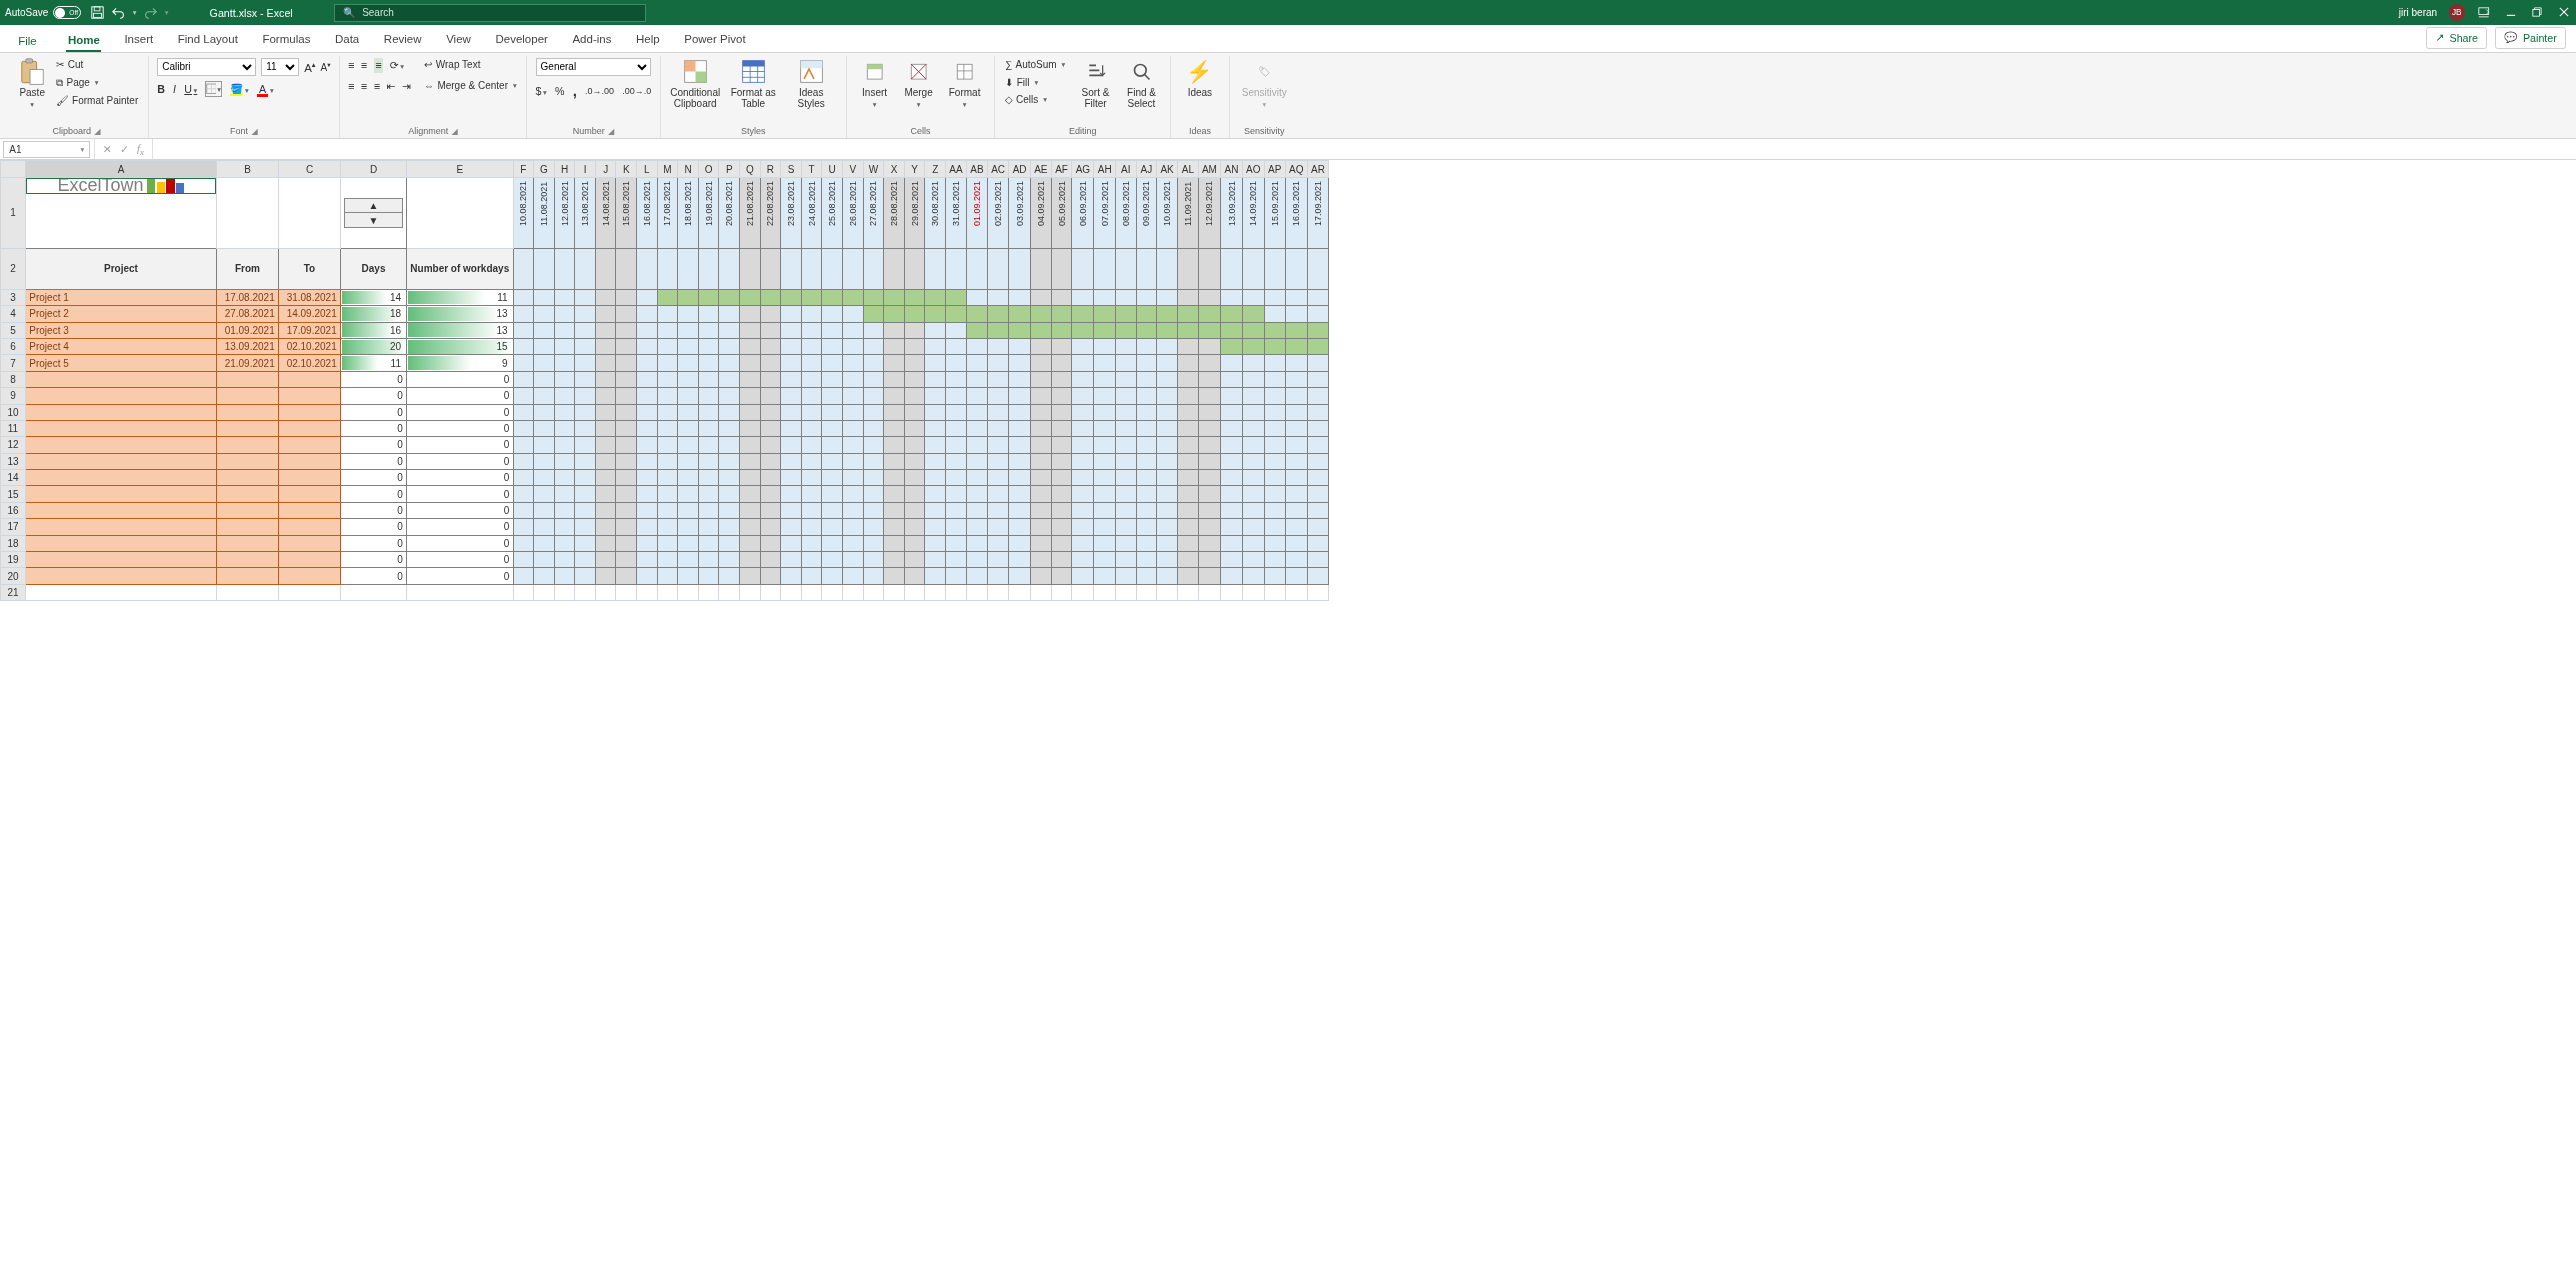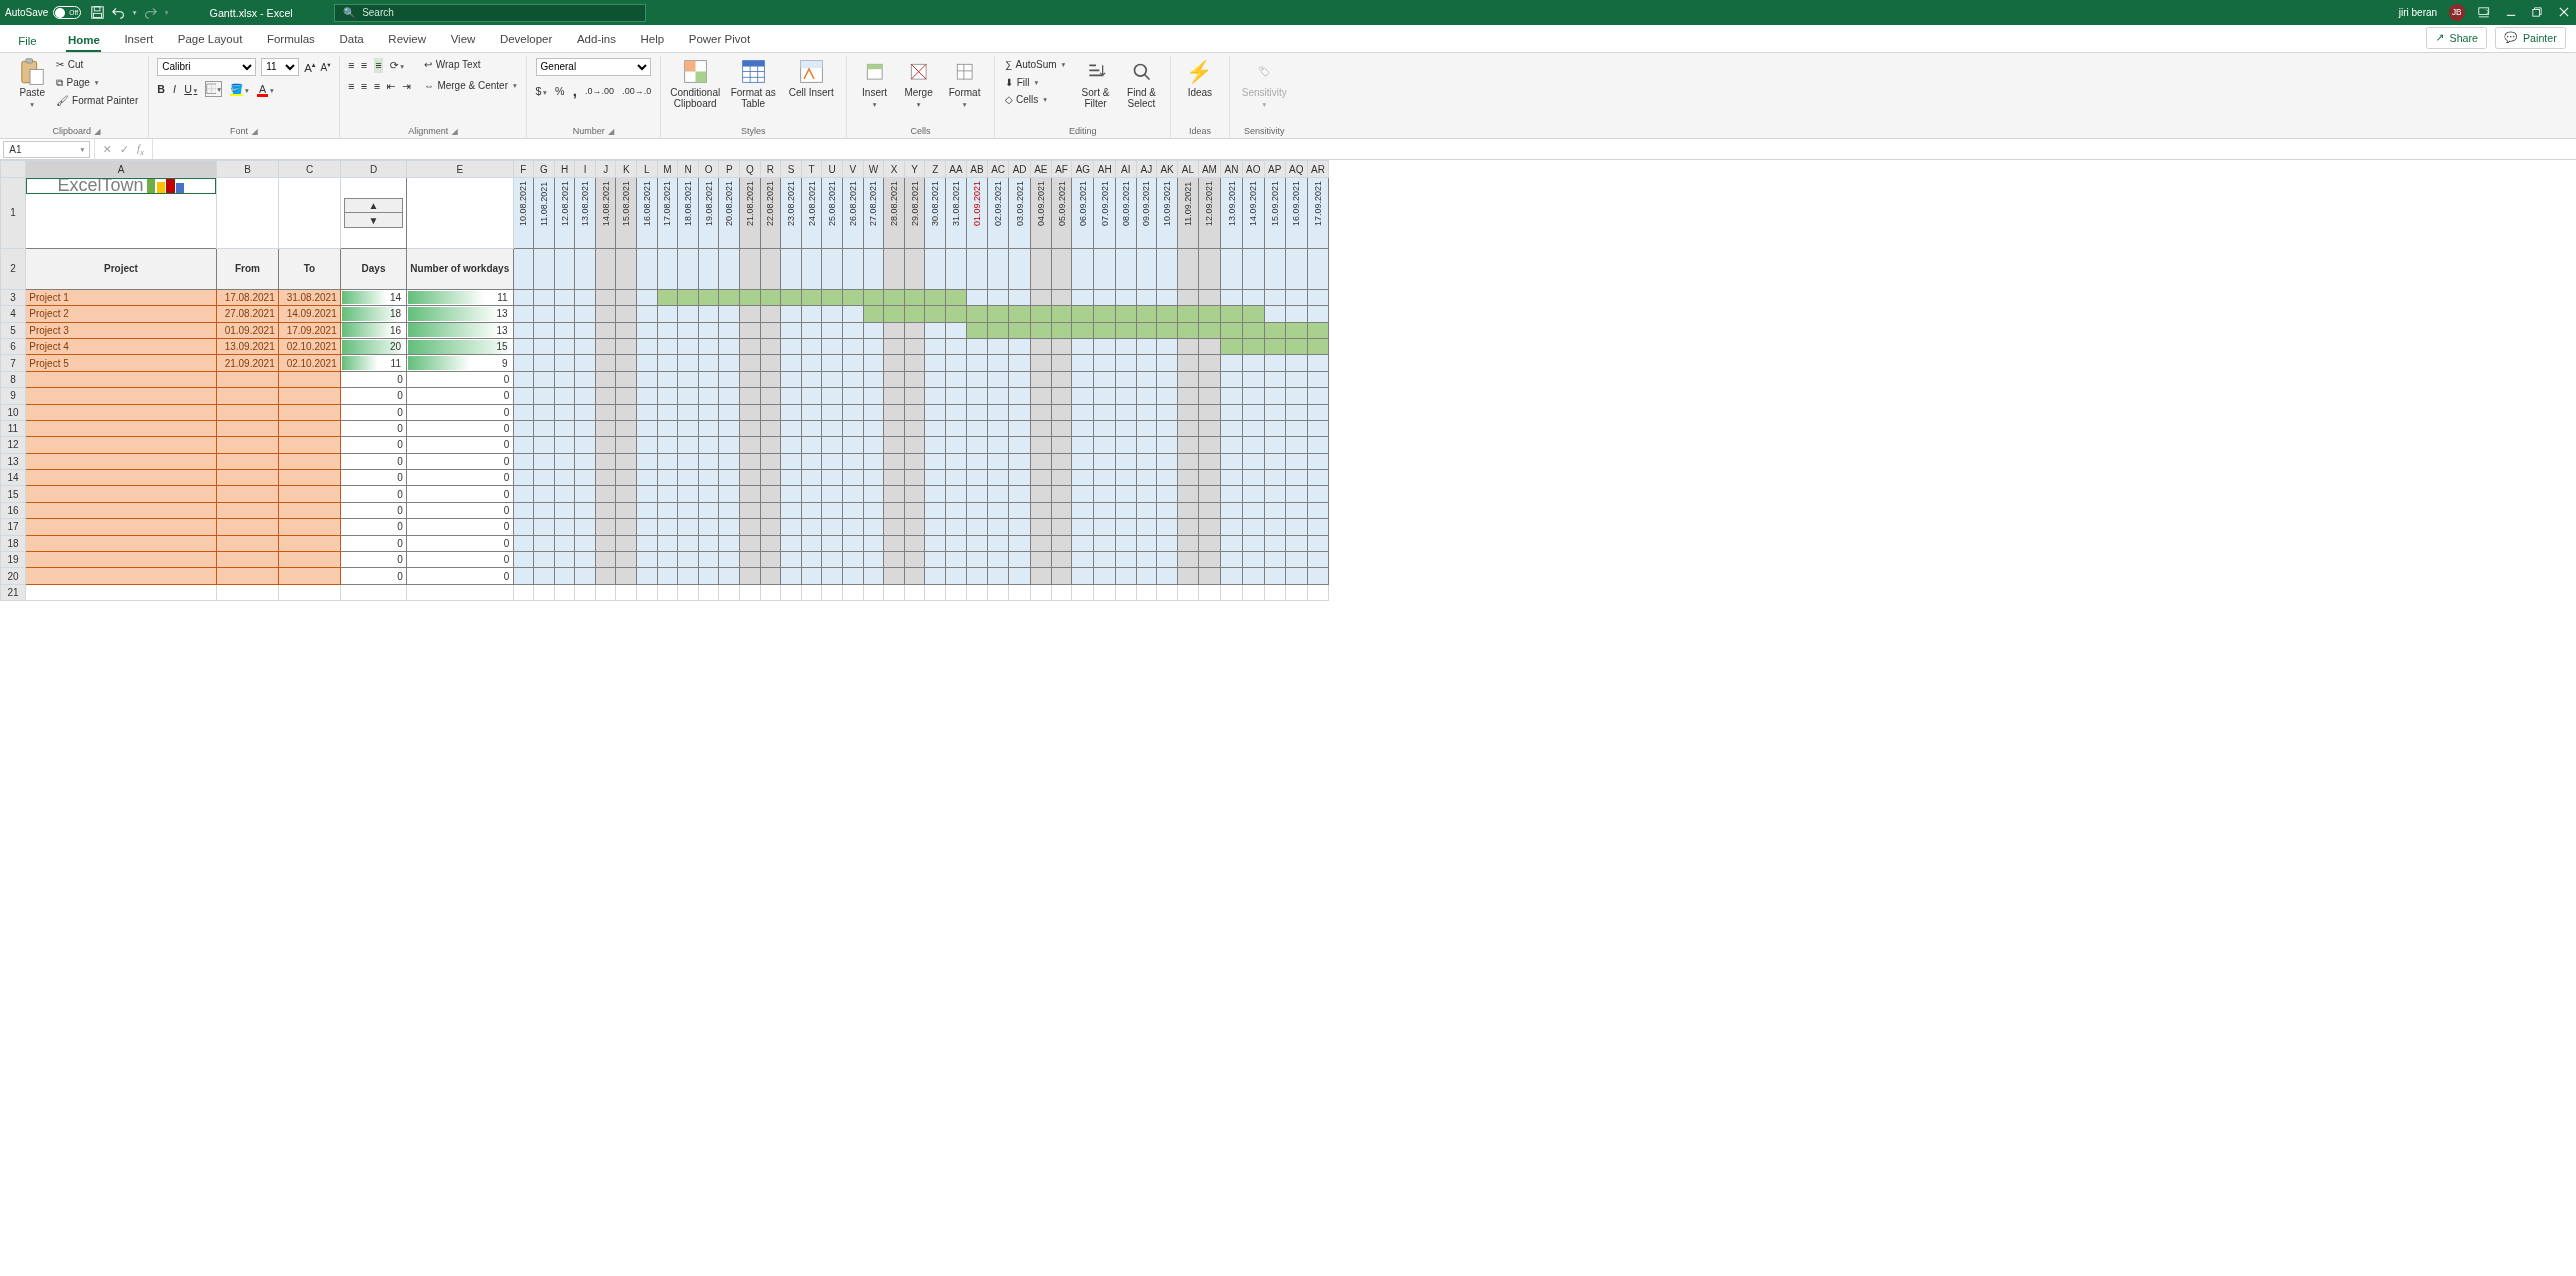--- a/index.html
+++ b/index.html
@@ -134,21 +134,21 @@
     <span class="win-btn">
         <svg width="10" height="10" viewBox="0 0 12 12">
           <path d="M1 1 L11 11 M11 1 L1 11" stroke="#fff" stroke-width="1.3"></path>
         </svg>
       </span>
   </div>
 </div>
 
 <div class="ribbon-tabs">
   <div class="tab file">File</div>
-  <div id="ribbon-tab-holder" style="display:contents"><div class="tab active">Home</div><div class="tab">Insert</div><div class="tab">Page Layout</div><div class="tab">Formulas</div><div class="tab">Data</div><div class="tab">Review</div><div class="tab">View</div><div class="tab">Developer</div><div class="tab">Add-ins</div><div class="tab">Help</div><div class="tab">Power Pivot</div></div>
+  <div id="ribbon-tab-holder" style="display:contents"><div class="tab active">Home</div><div class="tab">Insert</div><div class="tab">Find Layout</div><div class="tab">Formulas</div><div class="tab">Data</div><div class="tab">Review</div><div class="tab">View</div><div class="tab">Developer</div><div class="tab">Add-ins</div><div class="tab">Help</div><div class="tab">Power Pivot</div></div>
   <div class="right">
     <div class="btn">
       <span>↗</span>
       <span>Share</span>
     </div>
     <div class="btn">
       <span>💬</span>
       <span>Painter</span>
     </div>
   </div>
@@ -292,21 +292,21 @@
           <span style="text-align:center;line-height:1.1">Format as Table</span>
         </div>
       <div class="big-btn">
           <span class="iconbox">
             <svg width="25" height="25" viewBox="0 0 30 30">
               <rect x="2" y="2" width="26" height="26" fill="#fff" stroke="#888"></rect>
               <rect x="2" y="2" width="26" height="9" fill="#ddebf7"></rect>
               <path d="M6 24 l6 -12 l6 12" fill="none" stroke="#ed7d31" stroke-width="2"></path>
             </svg>
           </span>
-          <span style="text-align:center;line-height:1.1">Cell Insert</span>
+          <span style="text-align:center;line-height:1.1">Ideas Styles</span>
         </div>
     </div>
     <div class="label">
         <span>Styles</span>
       </div>
   </div>
 
   <div class="group">
     <div class="body row">
       <div class="big-btn" style="width:39px">

